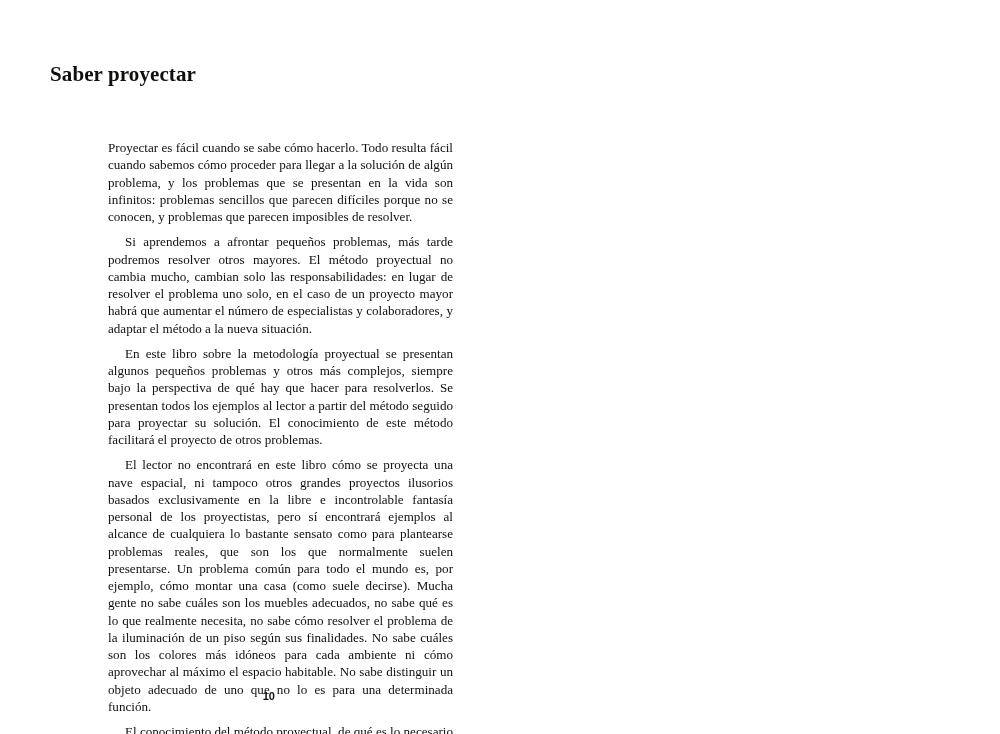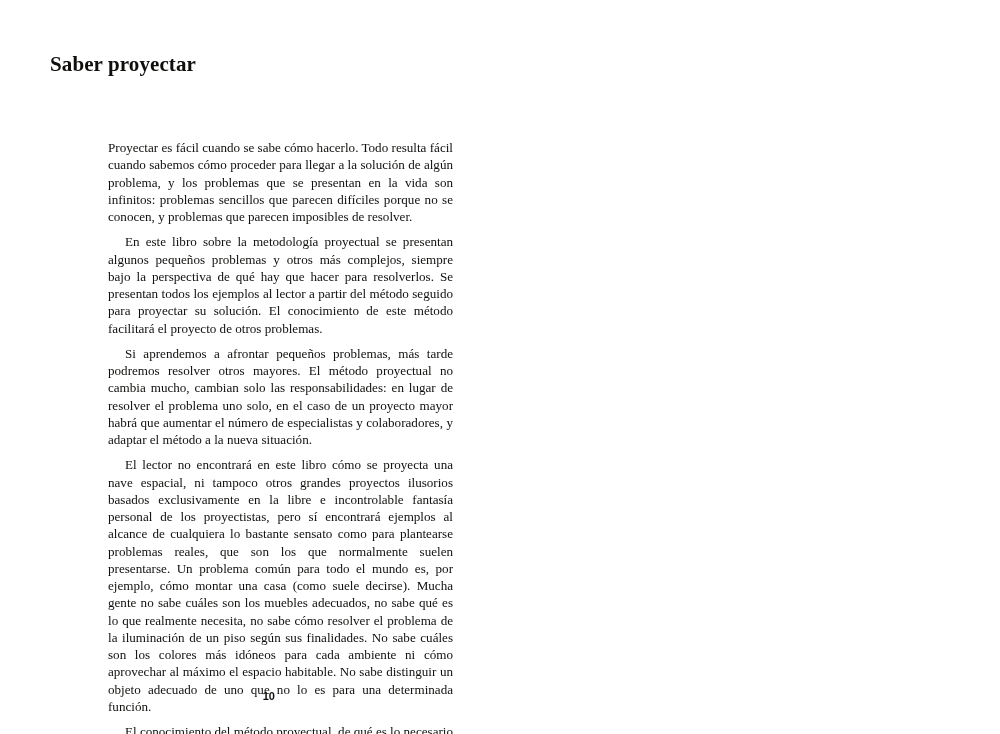--- a/index.html
+++ b/index.html
@@ -28,21 +28,21 @@
     height: 734px;
     background: #ffffff;
   }
   .page-left  { left: 0;   width: 500px; }
   .page-right { left: 500px; width: 500px; }
 
   
   .chapter-title {
     position: absolute;
     left: 50px;
-    top: 38px;
+    top: 48px;
     font-family: "Liberation Serif", serif;
     font-weight: bold;
     font-size: 21px;
     letter-spacing: 0.1px;
     color: #100f0d;
     white-space: nowrap;
   }
 
   
   .text-column {
@@ -82,22 +82,22 @@
 <body>
 
 <div class="spread">
 
   <div class="page page-left">
 
     <h1 class="chapter-title">Saber proyectar</h1>
 
     <div class="text-column">
       <p>Proyectar es fácil cuando se sabe cómo hacerlo. Todo resulta fácil cuando sabemos cómo proceder para llegar a la solución de algún problema, y los problemas que se presentan en la vida son infinitos: problemas sencillos que parecen difíciles porque no se conocen, y problemas que parecen imposibles de resolver.</p>
+      <p>Si aprendemos a afrontar pequeños problemas, más tarde podremos resolver otros mayores. El método proyectual no cambia mucho, cambian solo las responsabilidades: en lugar de resolver el problema uno solo, en el caso de un proyecto mayor habrá que aumentar el número de especialistas y colaboradores, y adaptar el método a la nueva situación.</p>
       <p>En este libro sobre la metodología proyectual se presentan algunos pequeños problemas y otros más complejos, siempre bajo la perspectiva de qué hay que hacer para resolverlos. Se presentan todos los ejemplos al lector a partir del método seguido para proyectar su solución. El conocimiento de este método facilitará el proyecto de otros problemas.</p>
-      <p>Si aprendemos a afrontar pequeños problemas, más tarde podremos resolver otros mayores. El método proyectual no cambia mucho, cambian solo las responsabilidades: en lugar de resolver el problema uno solo, en el caso de un proyecto mayor habrá que aumentar el número de especialistas y colaboradores, y adaptar el método a la nueva situación.</p>
       <p>El lector no encontrará en este libro cómo se proyecta una nave espacial, ni tampoco otros grandes proyectos ilusorios basados exclusivamente en la libre e incontrolable fantasía personal de los proyectistas, pero sí encontrará ejemplos al alcance de cualquiera lo bastante sensato como para plantearse problemas reales, que son los que normalmente suelen presentarse. Un problema común para todo el mundo es, por ejemplo, cómo montar una casa (como suele decirse). Mucha gente no sabe cuáles son los muebles adecuados, no sabe qué es lo que realmente necesita, no sabe cómo resolver el problema de la iluminación de un piso según sus finalidades. No sabe cuáles son los colores más idóneos para cada ambiente ni cómo aprovechar al máximo el espacio habitable. No sabe distinguir un objeto adecuado de uno que no lo es para una determinada función.</p>
       <p>El conocimiento del método proyectual, de qué es lo necesario para hacer o conocer las cosas, es un valor liberador: es un “haz de ti” tú mismo.</p>
     </div>
 
     <div class="folio folio-left">10</div>
   </div>
 
   <div class="page page-right">
 
     

